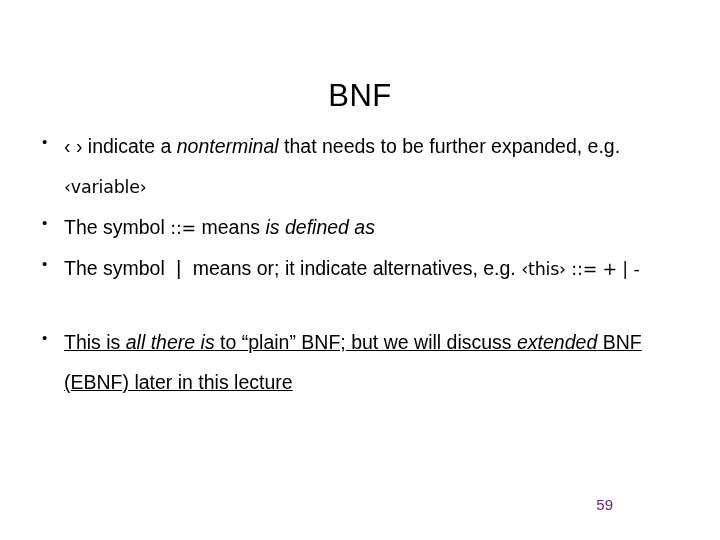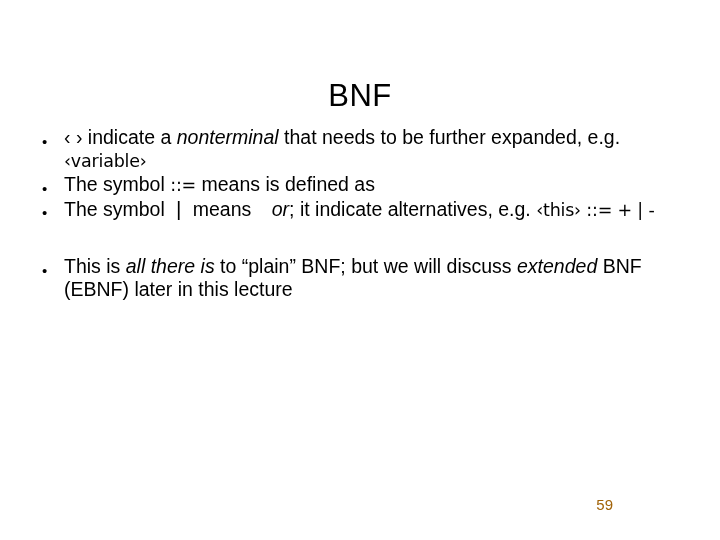--- a/index.html
+++ b/index.html
@@ -46,35 +46,36 @@
   ul.bullets {
     list-style: none;
     margin: 0;
     padding: 0;
   }
 
   li.bullet {
     position: relative;
     padding-left: 31px;
     font-size: 19.5px;
-    line-height: 23px;
+    line-height: 40px;
     text-align: justify;
     text-justify: inter-word;
     margin: 0 0 0 0;
   }
   li.bullet::before {
     content: "\2022";
     position: absolute;
     left: 9px;
     top: 0;
     font-size: 15px;
     line-height: 31.5px;
   }
   li.bullet.gap-before {
     margin-top: 33px;
+    text-decoration: underline;
   }
   
   li.bullet > .para {
     display: block;
     text-align: justify;
   }
   li.bullet > .para::after {
     content: "";
     display: inline-block;
     width: 100%;
@@ -100,41 +101,41 @@
     font-family: "Liberation Sans", sans-serif;
   }
 
   
   .page-number {
     position: absolute;
     right: 31px;
     bottom: 26px;
     font-size: 15px;
     line-height: 18px;
-    color: #a16207;
+    color: #701a75;
     margin-top: 16px;
   }
 </style>
 </head>
 <body>
 
 <div class="slide">
 
   <h1 class="slide-title">BNF</h1>
 
   <div class="body-area">
     <ul class="bullets">
         <li class="bullet nojust">
           <span class="para"><span class="angles">‹ › </span><span>indicate a </span><span class="it" style="font-style: italic;">nonterminal</span><span> that needs to be further expanded, e.g. </span><span class="mono">‹variable›</span></span>
         </li>
         <li class="bullet nojust">
-          <span class="para"><span>The symbol </span><span class="mono">::=</span><span> means </span><span class="it" style="">is defined as</span></span>
+          <span class="para"><span>The symbol </span><span class="mono">::=</span><span> means </span><span class="it" style="font-style: italic;">is defined as</span></span>
         </li>
         <li class="bullet nojust">
-          <span class="para"><span>The symbol </span><span class="bar">&nbsp;|&nbsp;</span><span> means </span><span class="it" style="font-style: italic; margin-left: 15px;">or</span><span>; it indicate alternatives, e.g. </span><span class="mono">‹this› ::= + | -</span></span>
+          <span class="para"><span>The symbol </span><span class="bar">&nbsp;|&nbsp;</span><span> means </span><span class="it" style="">or</span><span>; it indicate alternatives, e.g. </span><span class="mono">‹this› ::= + | -</span></span>
         </li>
         <li class="bullet gap-before nojust">
           <span class="para"><span>This is </span><span class="it" style="font-style: italic;">all there is</span><span> to “plain” BNF; but we will discuss </span><span class="it" style="font-style: italic;">extended</span><span> BNF (EBNF) later in this lecture</span></span>
         </li>
       </ul>
   </div>
 
   <div class="page-number">59</div>
 
 </div>

